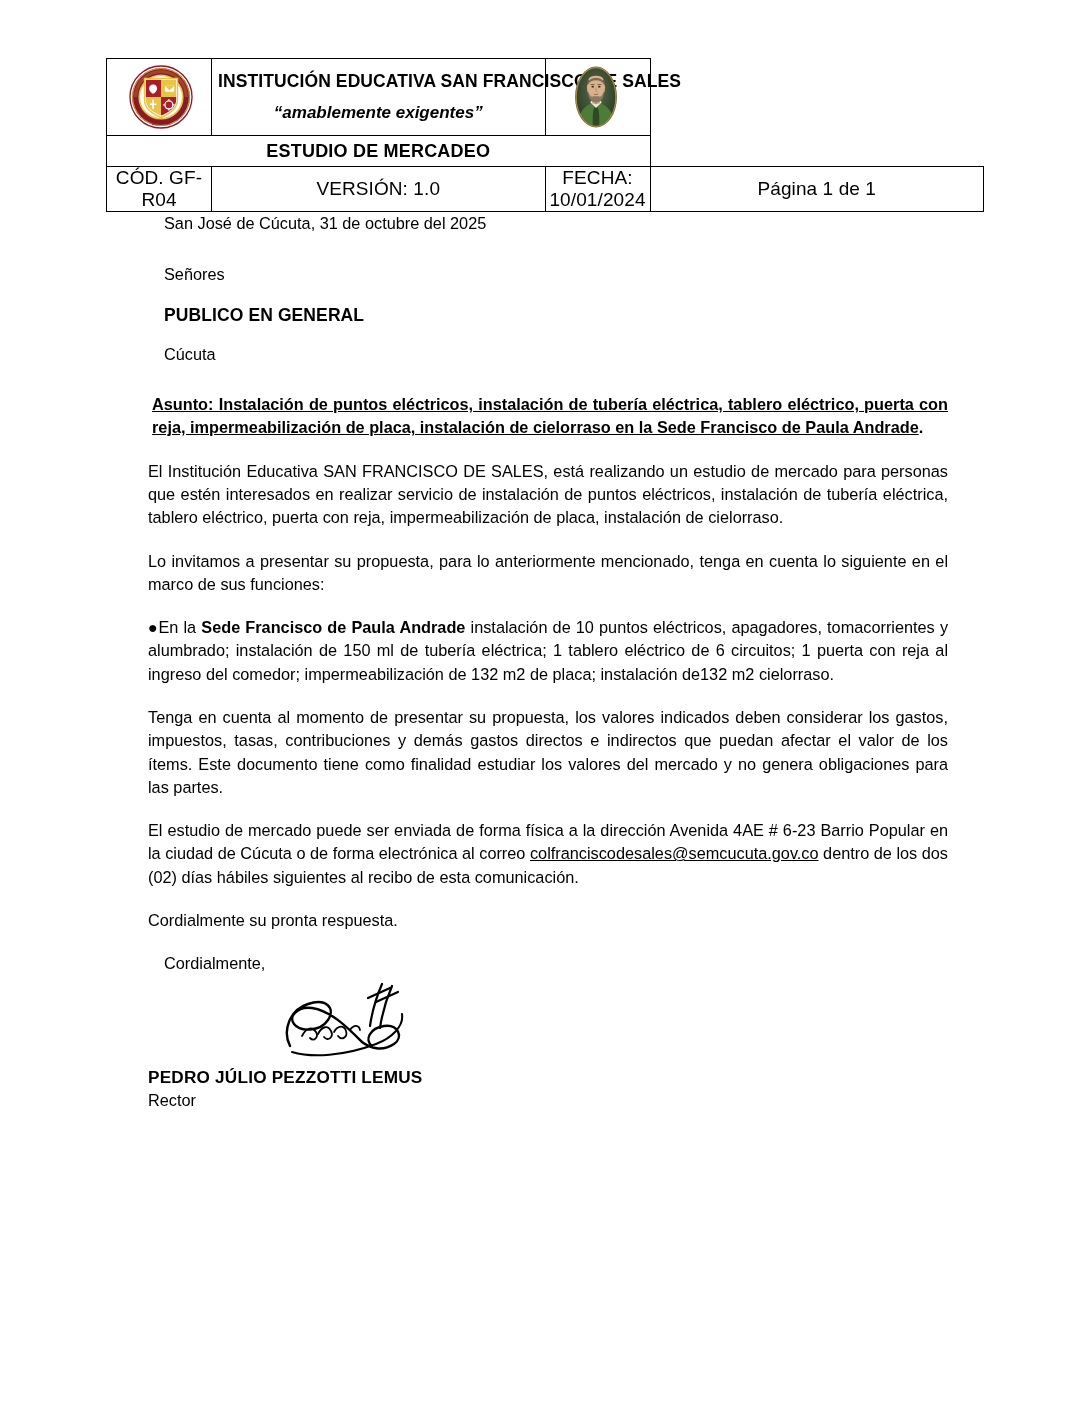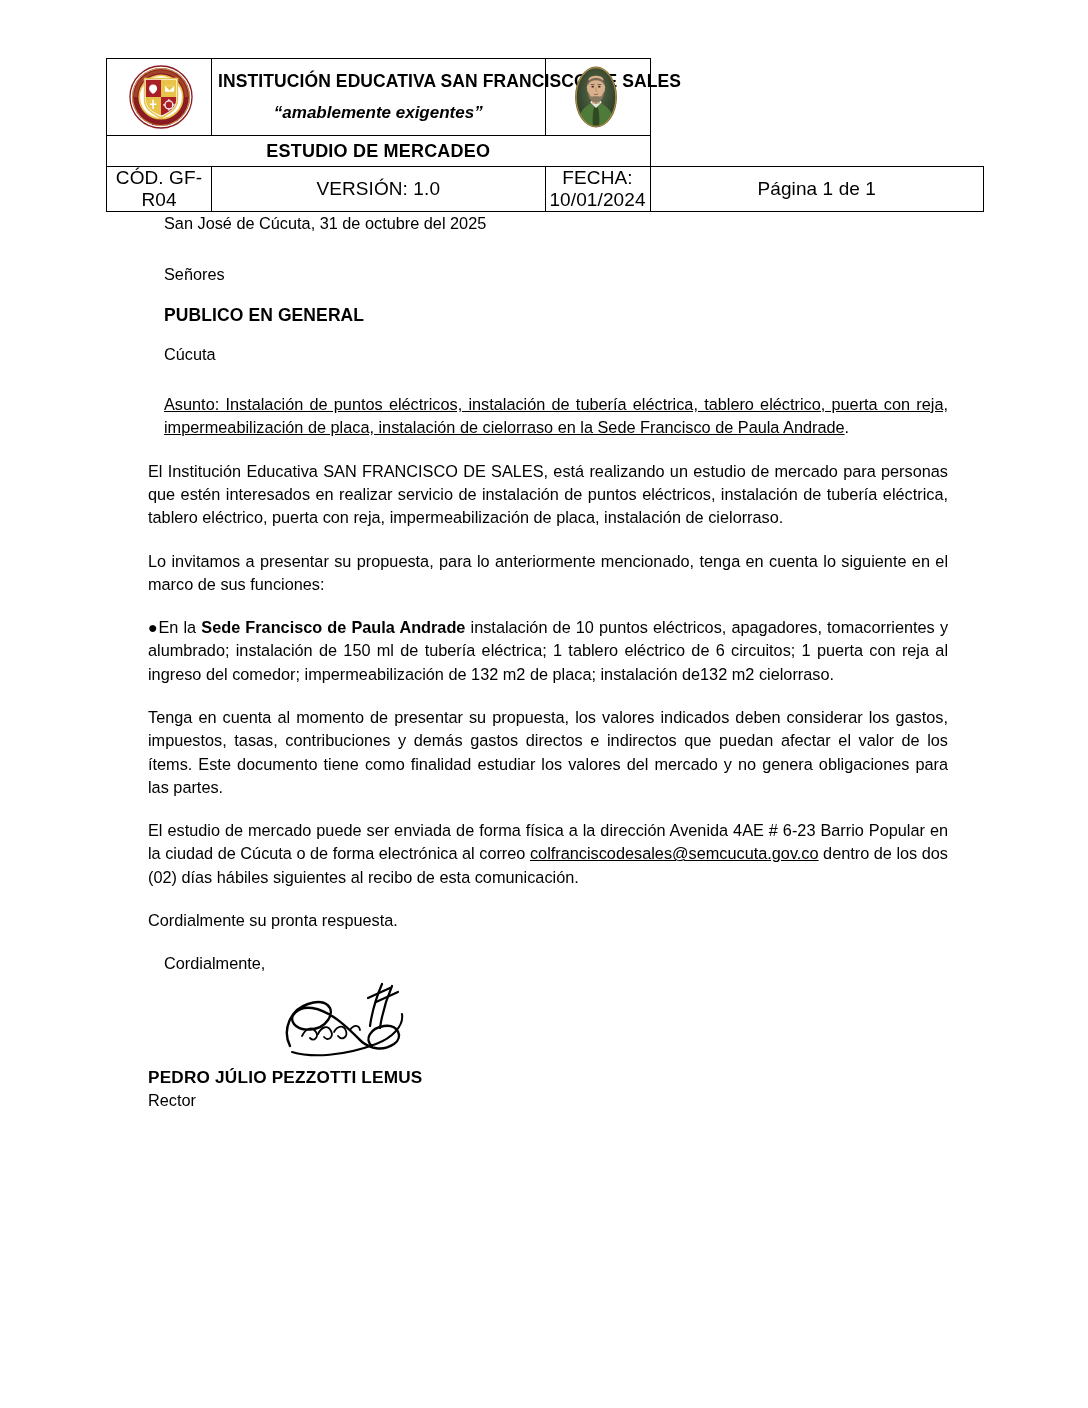--- a/index.html
+++ b/index.html
@@ -121,25 +121,25 @@
     line-height: 1.43;
     margin: 0 0 20px 0;
     text-align: justify;
     text-justify: inter-word;
   }
 
   .b { font-weight: bold; }
   .u { text-decoration: underline; }
 
   .subject {
-    font-weight: normal;
+    font-weight: bold;
     font-size: 16.3px;
     line-height: 1.43;
     text-align: justify;
-    margin: 0 0 20px 16px;
+    margin: 0 0 20px 4px;
   }
   .subject .u { text-decoration: underline; }
 
   .date-line { margin: 0 0 28px 0; }
 
   .addressee { margin: 0 0 27px 0; }
   .addressee .ln.strong {
     font-weight: bold;
     font-size: 17.5px;
     line-height: 1.38;

